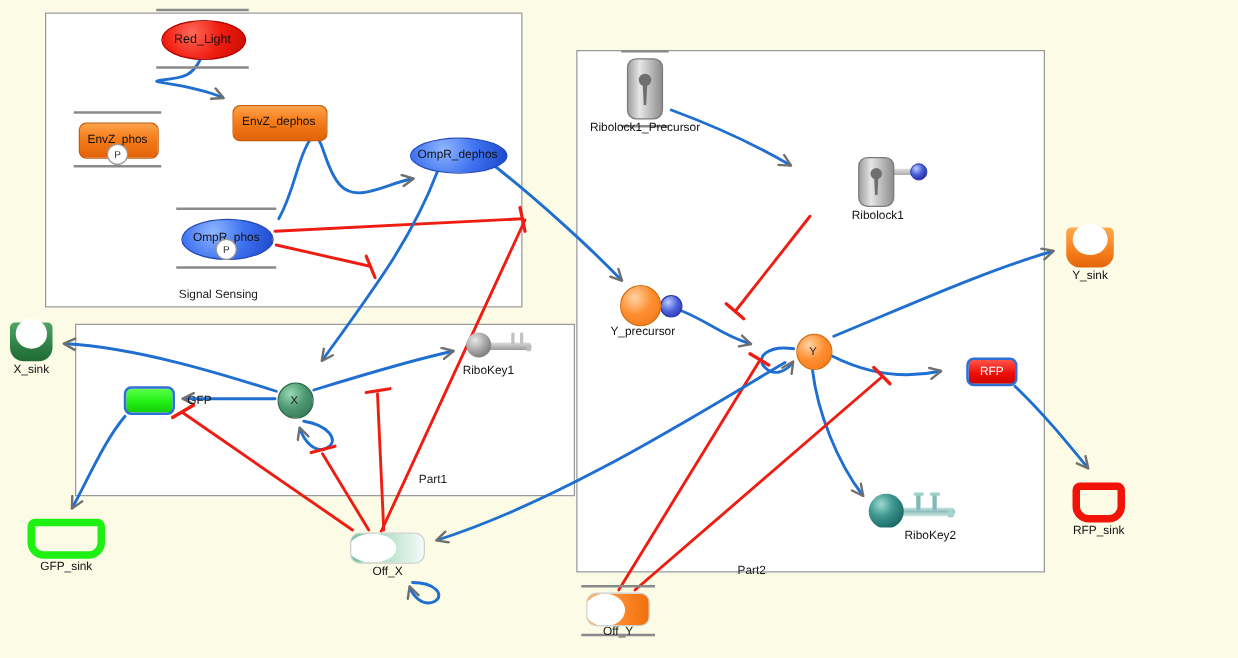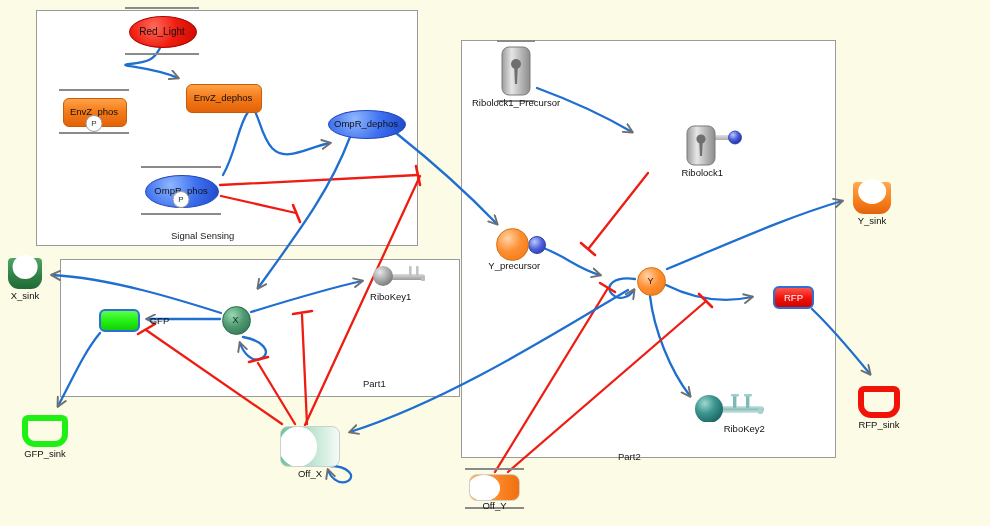--- a/index.html
+++ b/index.html
@@ -17,21 +17,20 @@
   .compartment{
     position:absolute;
     border:1px solid #9a9a9a;
     background:#ffffff;
     box-sizing:border-box;
   }
   .compartment-label{
     position:absolute;
     font-size:9.5px;color:#1a1a1a;
     white-space:nowrap;
-    margin-left:28px;
   }
 
   
   .node{position:absolute;}
   .node .caption{
     position:absolute;left:50%;transform:translateX(-50%);
     font-size:9.5px;color:#111;white-space:nowrap;
     top:100%;margin-top:1px;
   }
   .node .inlabel{
@@ -279,28 +278,28 @@
   </div>
 
   <div class="node" style="left:8px;top:258px;width:34px;height:31px;">
     <div class="cup">
       <div class="body" style="background:linear-gradient(180deg,#4fa564 0%,#2f7f45 60%,#1f6a36 100%);"></div>
       <div class="hole"></div>
     </div>
     <div class="caption">X_sink</div>
   </div>
 
-  <div class="node" style="left:22px;top:415px;width:46px;height:32px;color:#1ef013;">
+  <div class="node" style="left:22px;top:415px;width:62px;height:32px;color:#1ef013;">
     <div class="cup hollow">
       <div class="body" style="border-radius:6px 6px 13px 13px;"></div>
     </div>
     <div class="caption" style="color:#111;">GFP_sink</div>
   </div>
 
-  <div class="node" style="left:280px;top:426px;width:60px;height:41px;">
+  <div class="node" style="left:280px;top:426px;width:60px;height:25px;">
     <div class="toggle" style="background:linear-gradient(90deg,#6ec49a 0%,#bfe5d2 55%,#f4fbf7 100%);">
       <div class="knob"></div>
     </div>
     <div class="caption">Off_X</div>
   </div>
 
   <div class="node" style="left:501px;top:46px;width:30px;height:50px;">
     <div class="rail top" style="top:-6px;"></div>
     <div class="rail bot" style="bottom:-6px;"></div>
     <div class="lockicon">

